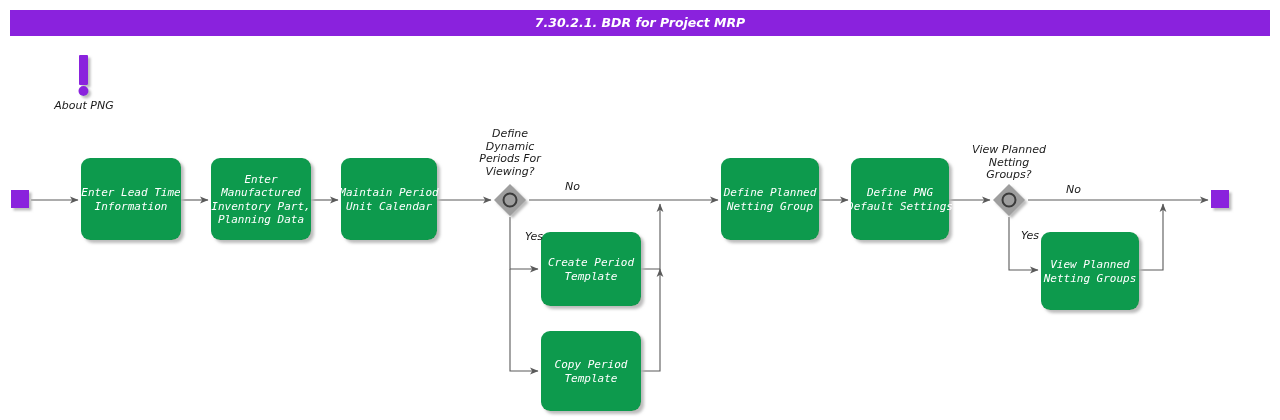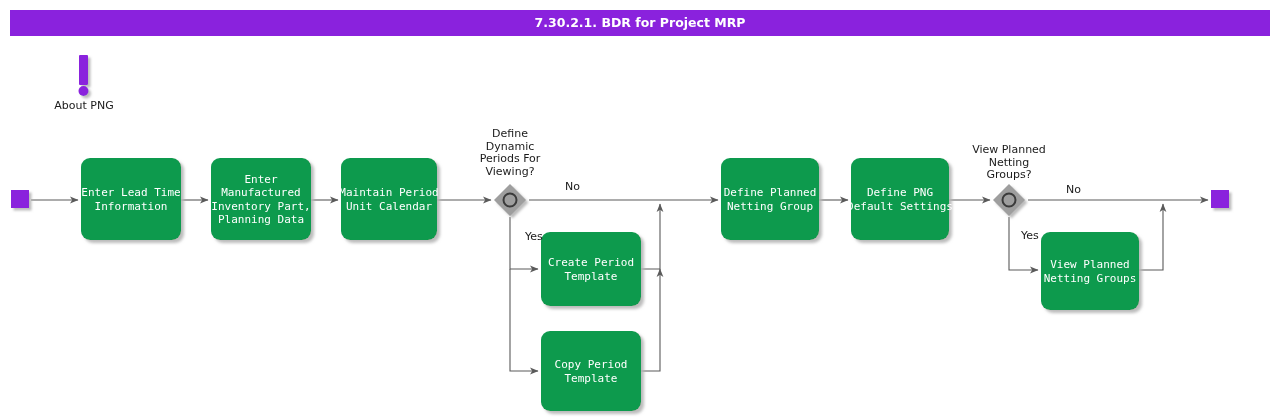--- a/index.html
+++ b/index.html
@@ -11,20 +11,21 @@
     width: 1280px;
     height: 420px;
     font-family: "DejaVu Sans", sans-serif;
     overflow: hidden;
     position: relative;
   }
   #diagram-root {
     position: relative;
     width: 1276px;
     height: 420px;
+    font-style: italic;
   }
   svg#flow {
     position: absolute;
     top: 0;
     left: 0;
     width: 1280px;
     height: 420px;
   }
   .title-bar-text {
     font-family: "DejaVu Sans", sans-serif;

